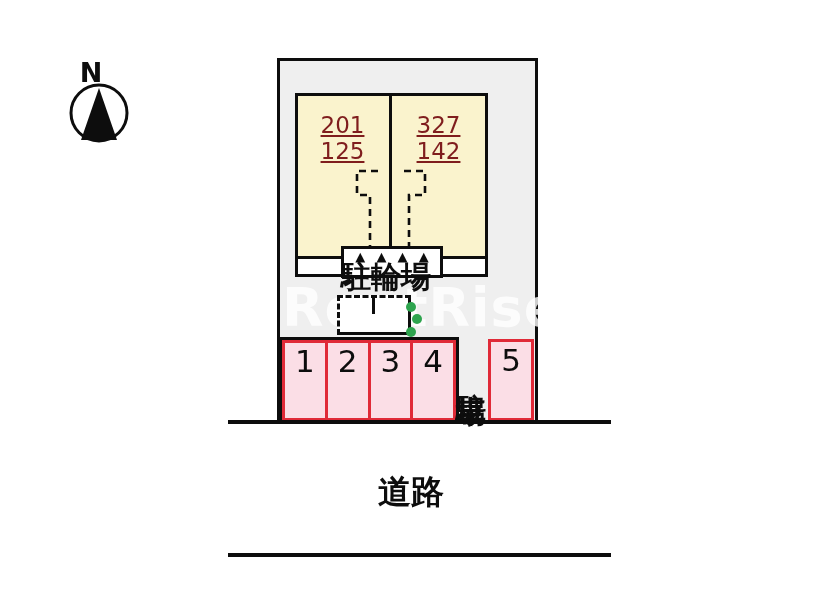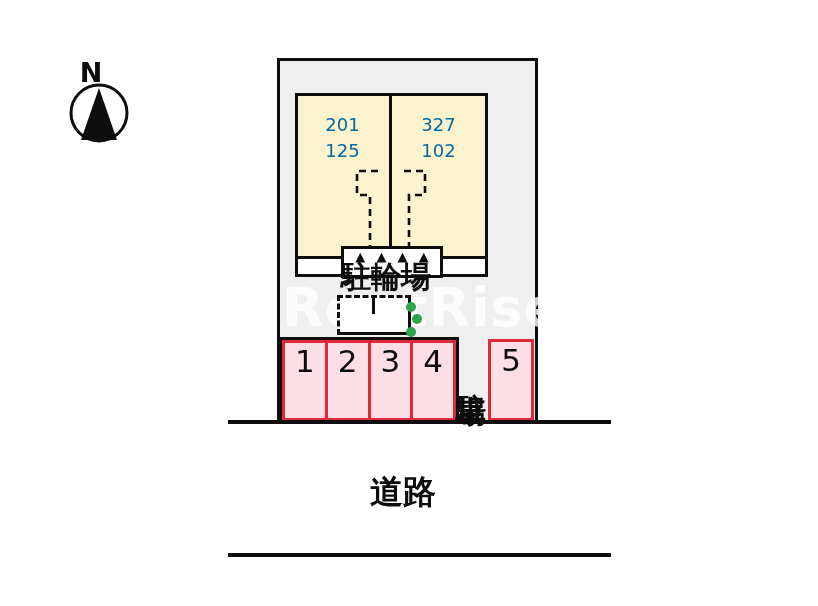--- a/index.html
+++ b/index.html
@@ -57,22 +57,23 @@
     z-index: 3;
   }
   .unit-divider {
     left: 389px; top: 93px; width: 3px; height: 164px;
     background: #0d0d0d;
     z-index: 4;
   }
   .unit-label {
     top: 112px; width: 95px;
     text-align: center;
-    font-size: 18px; line-height: 26px; color: #0369a1;
-    z-index: 5;
+    font-size: 23px; line-height: 26px; color: #7f1d1d;
+    z-index: 5;
+    text-decoration: underline;
   }
   .unit-left  { left: 295px; }
   .unit-right { left: 391px; }
 
   
   .paths-svg { left: 340px; top: 160px; z-index: 4; }
 
   
   .shed-box {
     left: 341px; top: 246px; width: 102px; height: 32px;
@@ -152,21 +153,21 @@
     text-align: center;
     z-index: 5;
     line-height: 32px;
   }
 
   
   .road-line { height: 4px; background: #0d0d0d; z-index: 8; }
   .road-line-1 { left: 228px; top: 420px; width: 383px; }
   .road-line-2 { left: 228px; top: 553px; width: 383px; }
   .road-label {
-    left: 322px; top: 470px; width: 162px;
+    left: 330px; top: 470px; width: 162px;
     text-align: center;
     font-size: 33px; font-weight: bold;
     color: #0d0d0d;
     z-index: 5;
   }
 </style>
 </head>
 <body>
 
 <div class="canvas">
@@ -184,21 +185,21 @@
   <div class="abs building"></div>
   <div class="abs building-band"></div>
   <div class="abs unit-divider"></div>
 
   <div class="abs unit-label unit-left">
     <div>201</div>
     <div>125</div>
   </div>
   <div class="abs unit-label unit-right">
     <div>327</div>
-    <div>102</div>
+    <div>142</div>
   </div>
 
   <svg class="abs paths-svg" width="110" height="110" viewBox="0 0 110 110">
     <polyline points="38,11 17,11 17,35 30,35 30,90" fill="none" stroke="#0d0d0d" stroke-width="2.6" stroke-dasharray="7 5"></polyline>
     <polyline points="64,11 85,11 85,35 69,35 69,90" fill="none" stroke="#0d0d0d" stroke-width="2.6" stroke-dasharray="7 5"></polyline>
   </svg>
 
   <div class="abs shed-box">
     <span class="tri">▲</span>
     <span class="tri">▲</span>

